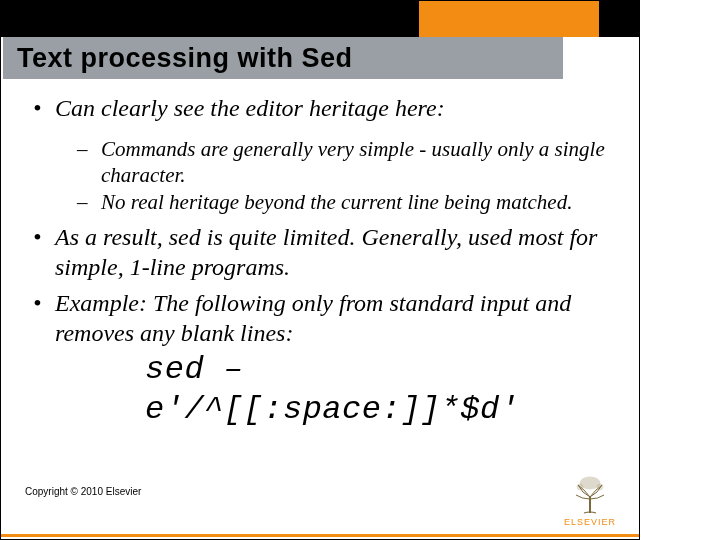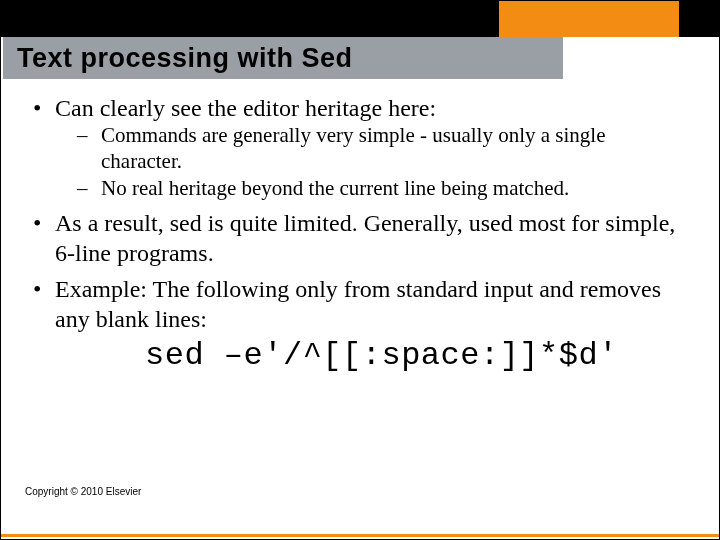--- a/index.html
+++ b/index.html
@@ -1,19 +1,19 @@
 <!DOCTYPE html>
 <html><head>
 <meta charset="utf-8">
 <style>
   * { margin: 0; padding: 0; box-sizing: border-box; }
   html, body { width: 720px; height: 540px; font-family: Arial, Helvetica, sans-serif; background: #fff; }
   .slide {
     position: relative;
-    width: 720px;
+    width: 640px;
     height: 540px;
     border: 1px solid #000;
     background: #fff;
   }
   .top-black {
     position: absolute;
     top: 0; left: 0;
     width: 100%;
     height: 36px;
     background: #000;
@@ -55,32 +55,33 @@
   ul.outer {
     list-style: none;
     padding-left: 0;
   }
   ul.outer > li {
     position: relative;
     padding-left: 26px;
     margin-bottom: 6px;
     font-size: 24px;
     line-height: 1.25;
+    font-style: italic;
   }
   ul.outer > li::before {
     content: "•";
     position: absolute;
     left: 4px;
     top: 0;
     font-size: 24px;
   }
   ul.inner {
     list-style: none;
     padding-left: 0;
-    margin-top: 0;
+    margin-top: 14px;
     margin-bottom: 4px;
   }
   ul.inner > li {
     position: relative;
     padding-left: 46px;
     font-size: 21px;
     line-height: 1.22;
     margin-bottom: 2px;
   }
   ul.inner > li::before {
@@ -146,26 +147,42 @@
         <ul class="inner">
           <li>
             <span>Commands are generally very simple - usually only a single character.</span>
           </li>
           <li>
             <span>No real heritage beyond the current line being matched.</span>
           </li>
         </ul>
       </li>
       <li>
-        <span>As a result, sed is quite limited.  Generally, used most for simple, 6-line programs.</span>
+        <span>As a result, sed is quite limited.  Generally, used most for simple, 1-line programs.</span>
       </li>
       <li>
         <span>Example:  The following only from standard input and removes any blank lines:</span>
         <div class="code-line">sed –e'/^[[:space:]]*$d'</div>
       </li>
     </ul>
   </div>
 
   <div class="copyright">Copyright © 2010 Elsevier</div>
 
+  <div class="logo">
+    <svg width="44" height="40" viewBox="0 0 44 40">
+      <g fill="none" stroke="#7a6a3a" stroke-width="1">
+        <path d="M22 38 L22 22" stroke-width="2"></path>
+        <path d="M22 22 Q14 18 10 10 Q16 14 22 22"></path>
+        <path d="M22 22 Q30 18 34 10 Q28 14 22 22"></path>
+        <path d="M22 24 Q14 24 8 20"></path>
+        <path d="M22 24 Q30 24 36 20"></path>
+        <ellipse cx="22" cy="8" rx="10" ry="6" fill="#7a6a3a" opacity="0.25"></ellipse>
+        <circle cx="12" cy="12" r="3" fill="#7a6a3a" opacity="0.2"></circle>
+        <circle cx="32" cy="12" r="3" fill="#7a6a3a" opacity="0.2"></circle>
+        <path d="M16 38 Q22 36 28 38" stroke-width="1.2"></path>
+      </g>
+    </svg>
+    <div class="logo-text">ELSEVIER</div>
+  </div>
 
   <div class="bottom-line"></div>
 </div>
 
 </body></html>

